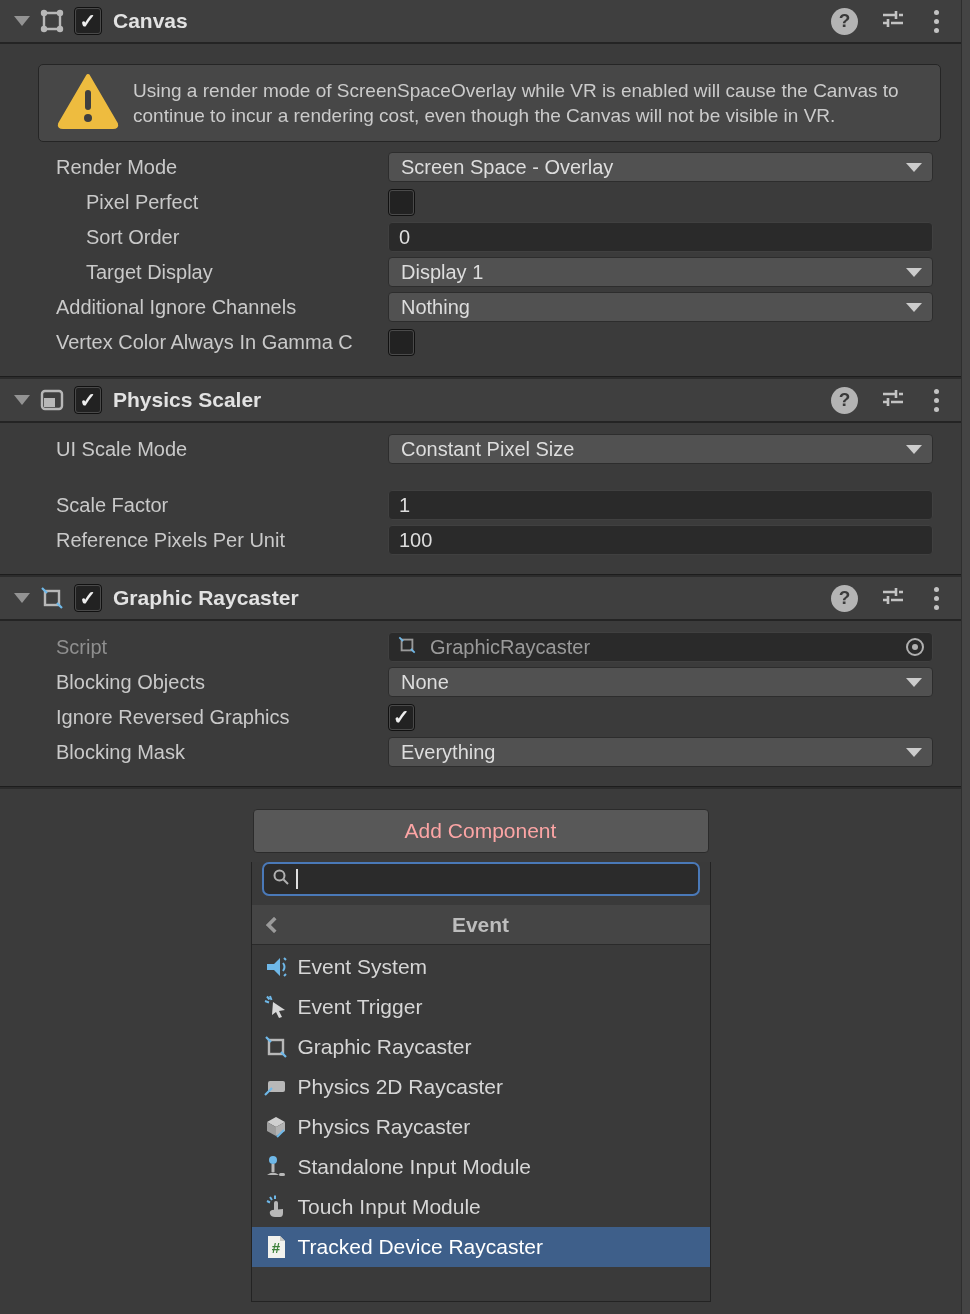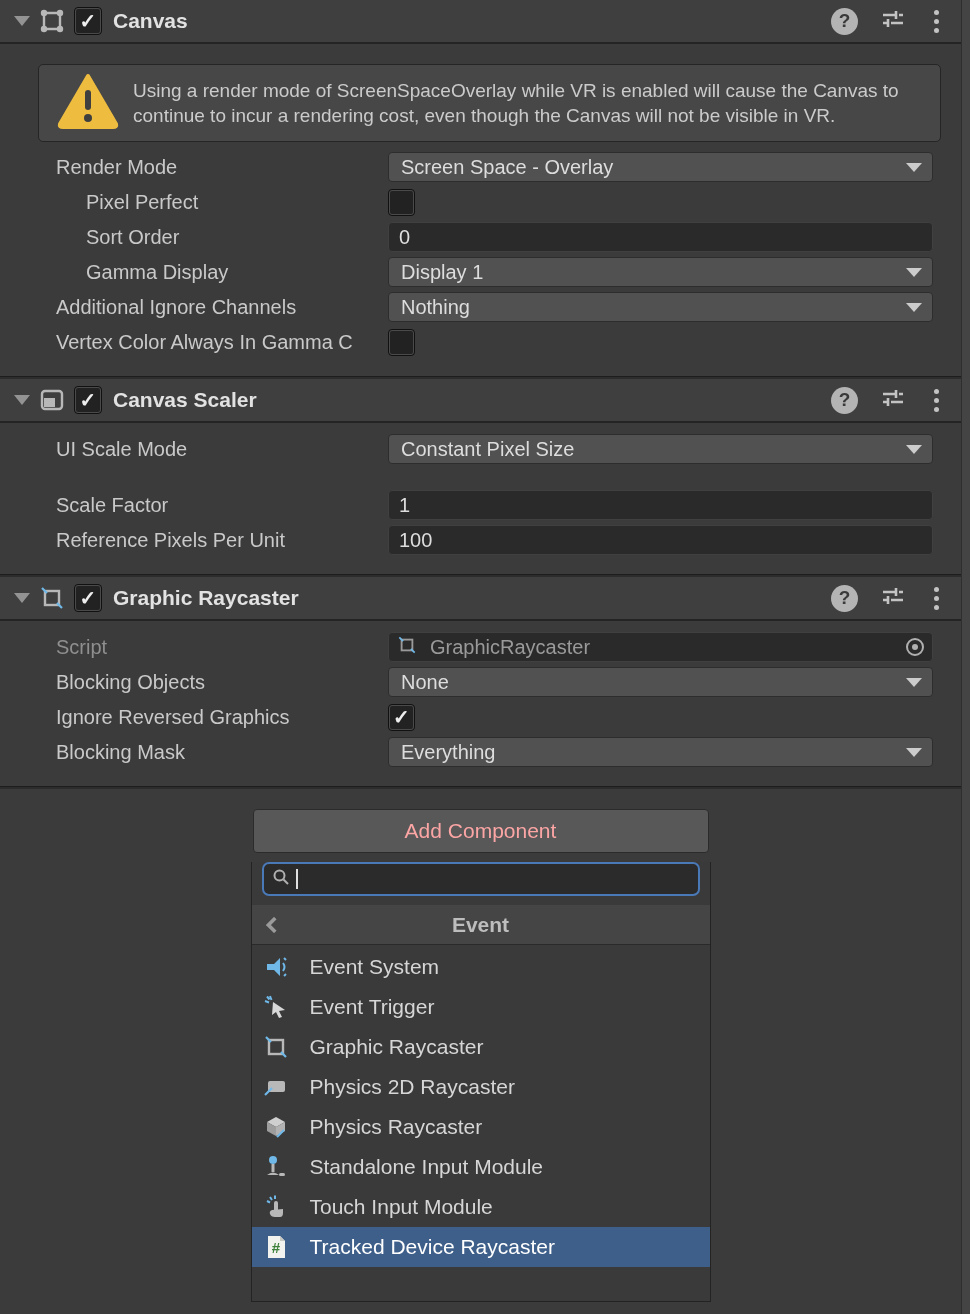--- a/index.html
+++ b/index.html
@@ -92,21 +92,21 @@
   }
   .caret{ width:2px; height:20px; background:#e0e0e0; }
   .menu-cat{
     height:40px; background:#454545; border-bottom:1px solid #2a2a2a;
     display:flex; align-items:center; position:relative;
   }
   .back-chevron{ position:absolute; left:16px; width:12px; height:12px;
     border-left:4px solid #9a9a9a; border-bottom:4px solid #9a9a9a; transform:rotate(45deg); border-radius:1px;}
   .cat-title{ flex:1; text-align:center; font-size:21px; font-weight:700; color:#bdbdbd; }
   .menu-list{ padding-top:2px; }
-  .menu-item{ height:40px; display:flex; align-items:center; gap:20px; padding-left:10px;
+  .menu-item{ height:40px; display:flex; align-items:center; gap:8px; padding-left:10px;
     font-size:21px; color:#d6d6d6; }
   .menu-item.selected{ background:#3e5f8a; color:#ffffff; }
   .mi-icon{ width:28px; height:28px; display:flex; align-items:center; justify-content:center; flex:0 0 auto;}
 </style>
 </head>
 <body>
 
 <div class="inspector">
 
   <div class="comp-header">
@@ -165,21 +165,21 @@
     <div class="row">
       <div class="label indent">Sort Order</div>
       <div class="control">
         <div class="textfield">
           <span>0</span>
         </div>
       </div>
     </div>
 
     <div class="row">
-      <div class="label indent">Gamma Display</div>
+      <div class="label indent">Target Display</div>
       <div class="control">
         <div class="dropdown">
           <span>Display 1</span>
           <span class="dd-arrow"></span>
         </div>
       </div>
     </div>
 
     <div class="row">
       <div class="label">Additional Ignore Channels</div>
@@ -203,21 +203,21 @@
 
   <div class="comp-header">
     <span class="foldout"></span>
     <span class="comp-icon">
       <svg width="26" height="26" viewBox="0 0 26 26">
         <rect x="3" y="4" width="20" height="18" rx="3" fill="none" stroke="#b8b8b8" stroke-width="2.4"></rect>
         <rect x="5" y="11" width="11" height="9" fill="#b8b8b8"></rect>
       </svg>
     </span>
     <span class="checkbox checked"></span>
-    <span class="comp-title">Canvas Scaler</span>
+    <span class="comp-title">Physics Scaler</span>
     <span class="hdr-icons">
       <span class="help-ic">?</span>
       <span>
         <svg width="26" height="26" viewBox="0 0 26 26">
           <path d="M3 9h12 M19 9h4 M16 5v8 M3 17h4 M11 17h12 M8 13v8" stroke="#c3c3c3" stroke-width="2.6" fill="none"></path>
         </svg>
       </span>
       <span class="kebab"></span>
     </span>
   </div>

